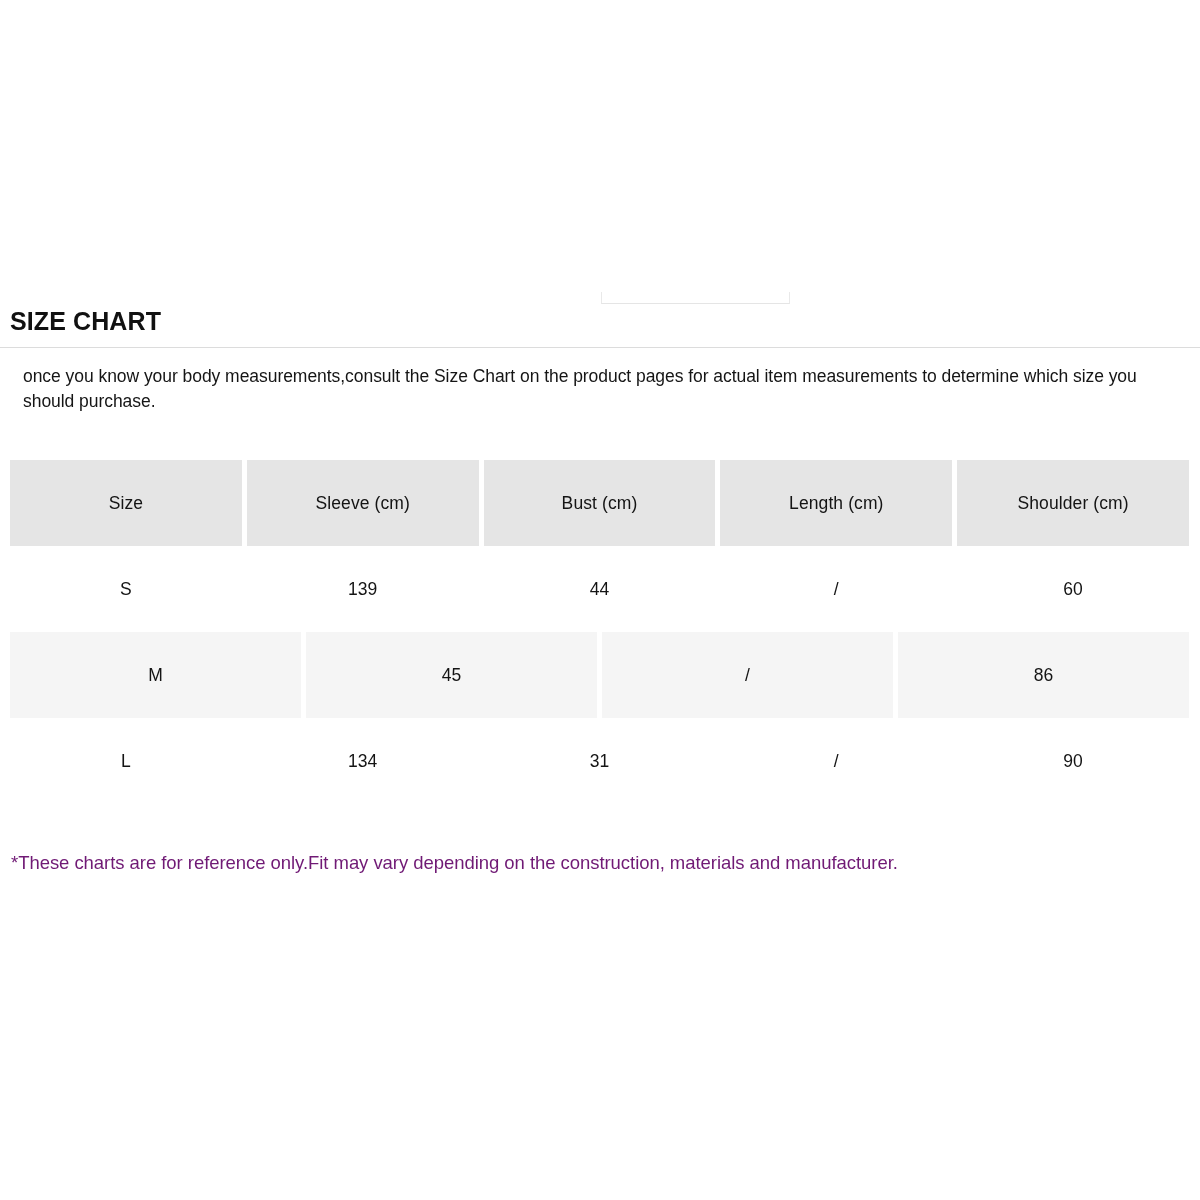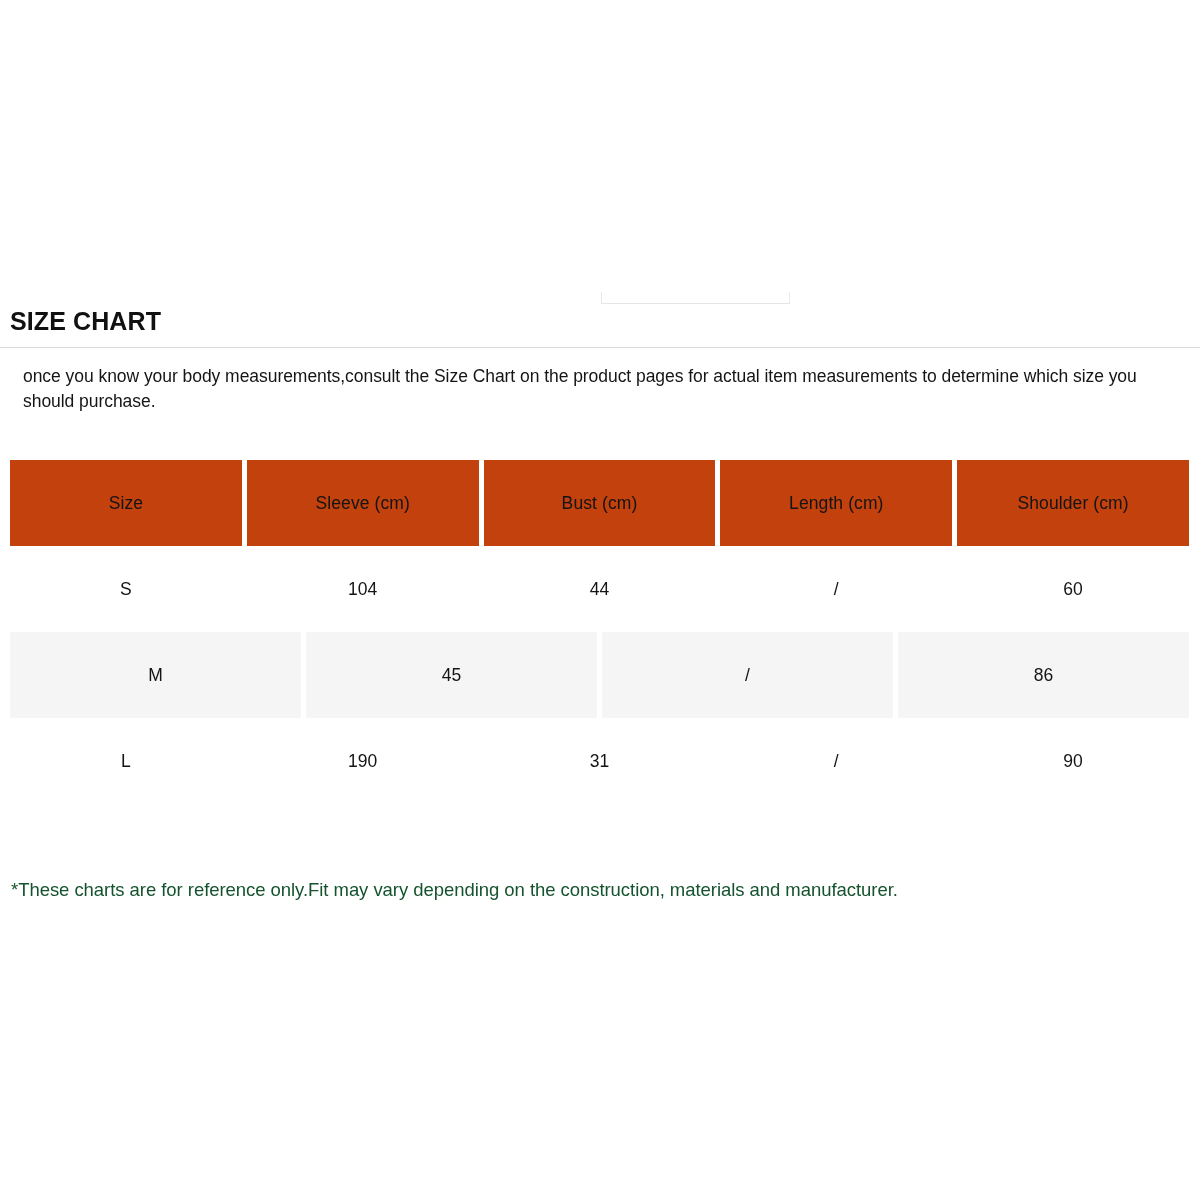--- a/index.html
+++ b/index.html
@@ -102,36 +102,36 @@
     color: #141414;
     letter-spacing: 0.1px;
     background: transparent;
   }
 
   .row-shaded .tcell {
     background: #f5f5f5;
   }
 
   .row-header .tcell {
-    background: #c2410c;
+    background: #e5e5e5;
     color: #141414;
   }
 
   .row-plain .tcell {
     background: #ffffff;
   }
 
   .footnote {
     position: absolute;
     left: 11px;
-    top: 877px;
+    top: 850px;
     width: 1160px;
     font-size: 18.5px;
     line-height: 26px;
-    color: #14532d;
+    color: #701a75;
     letter-spacing: -0.05px;
   }
 </style>
 </head>
 <body>
 
 <div class="page">
 
   <div class="top-artifact"></div>
 
@@ -148,36 +148,36 @@
       <div class="trow row-header">
         <div class="tcell">Size</div>
         <div class="tcell">Sleeve (cm)</div>
         <div class="tcell">Bust (cm)</div>
         <div class="tcell">Length (cm)</div>
         <div class="tcell">Shoulder (cm)</div>
       </div>
 
       <div class="trow row-plain">
         <div class="tcell">S</div>
-        <div class="tcell">104</div>
+        <div class="tcell">139</div>
         <div class="tcell">44</div>
         <div class="tcell">/</div>
         <div class="tcell">60</div>
       </div>
 
       <div class="trow row-shaded">
         <div class="tcell">M</div>
         <div class="tcell">45</div>
         <div class="tcell">/</div>
         <div class="tcell">86</div>
       </div>
 
       <div class="trow row-plain">
         <div class="tcell">L</div>
-        <div class="tcell">190</div>
+        <div class="tcell">134</div>
         <div class="tcell">31</div>
         <div class="tcell">/</div>
         <div class="tcell">90</div>
       </div>
 
     </div>
 
     <div class="footnote">*These charts are for reference only.Fit may vary depending on the construction, materials and manufacturer.</div>
 
   </div>

